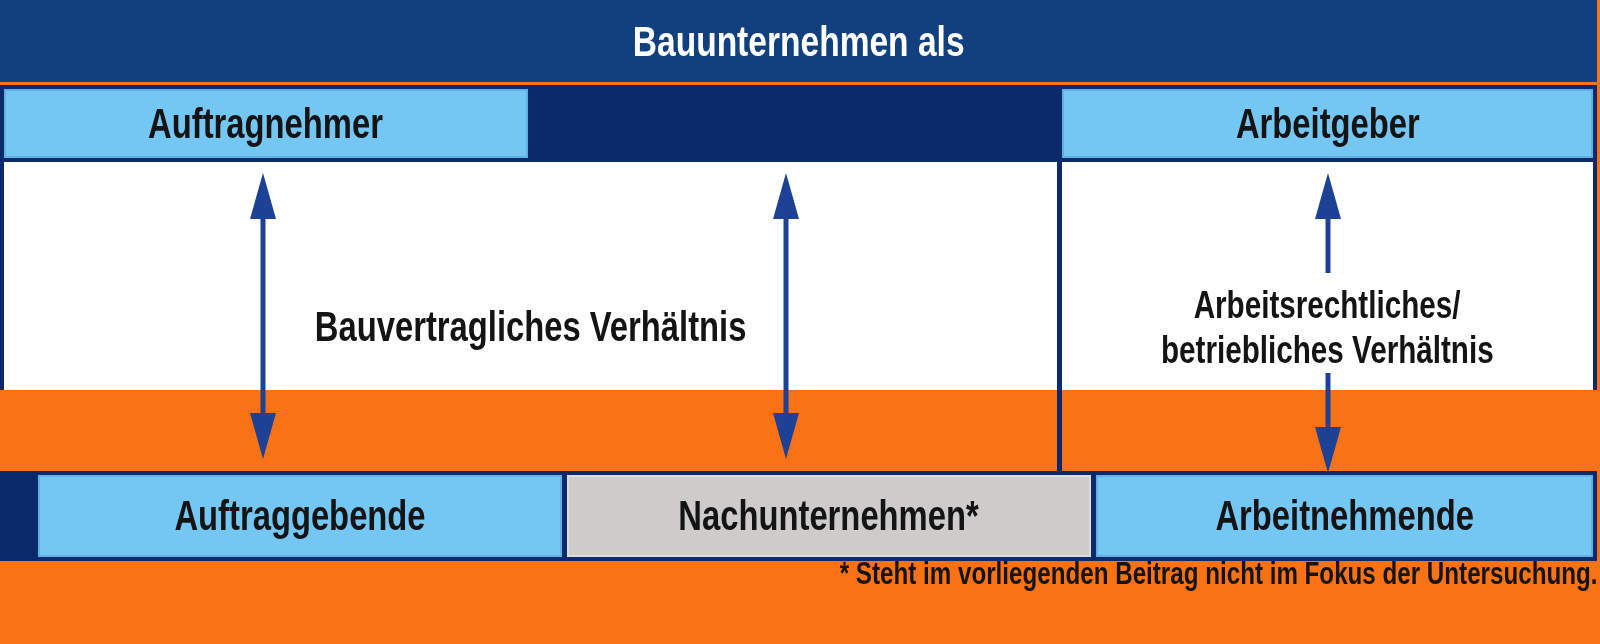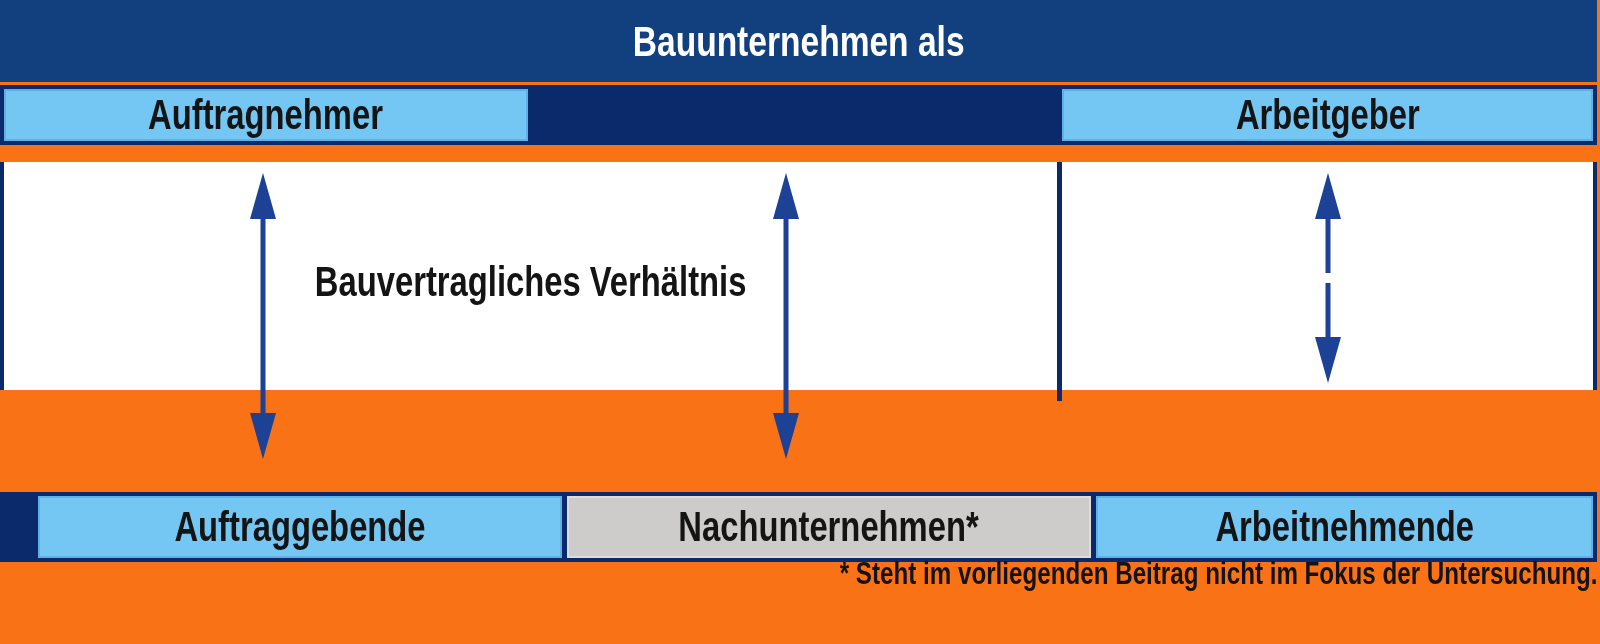--- a/index.html
+++ b/index.html
@@ -25,24 +25,24 @@
 
   
   .band{
     position:absolute;left:0;width:1597px;
     display:grid;
     grid-template-columns:524px 5px 524px 5px 1fr;
   }
   .label-band{
     background:var(--navy-border,#0a2a6b);
     padding:4px;
-    height:60px;box-sizing:border-box;
+    height:77px;box-sizing:border-box;
   }
   #top-row{top:85px;}
-  #bottom-row{top:492px;height:70px;padding-left:38px;}
+  #bottom-row{top:471px;height:90px;padding-left:38px;}
 
   .cell{
     display:flex;align-items:center;justify-content:center;
     font-size:42px;color:var(--text-dark,#141414);
   }
   .cell.blue{background:var(--light-blue,#74c6f3);box-shadow:inset 0 0 0 2px #62aee6;}
   .cell.gray{background:var(--cell-gray,#cdccca);box-shadow:inset 0 0 0 2px #dedddb;}
 
   
   #middle-band{
@@ -119,20 +119,24 @@
     <div id="mid-divider"></div>
 
     <div id="rel-right">
       <span>
         <svg width="36" height="100" viewBox="0 0 36 100" aria-hidden="true">
           <polygon class="ar" points="18,0 31,46 5,46"></polygon>
           <rect class="ar" x="15.5" y="40" width="5" height="60"></rect>
         </svg>
       </span>
       <span>
+        <span class="t">Arbeitsrechtliches/</span><br>
+        <span class="t">betriebliches Verhältnis</span>
+      </span>
+      <span>
         <svg width="36" height="100" viewBox="0 0 36 100" aria-hidden="true">
           <rect class="ar" x="15.5" y="0" width="5" height="60"></rect>
           <polygon class="ar" points="5,54 31,54 18,100"></polygon>
         </svg>
       </span>
     </div>
   </div>
 
   <div id="bottom-row" class="band label-band">
     <div class="cell blue" style="grid-column:1/2">

